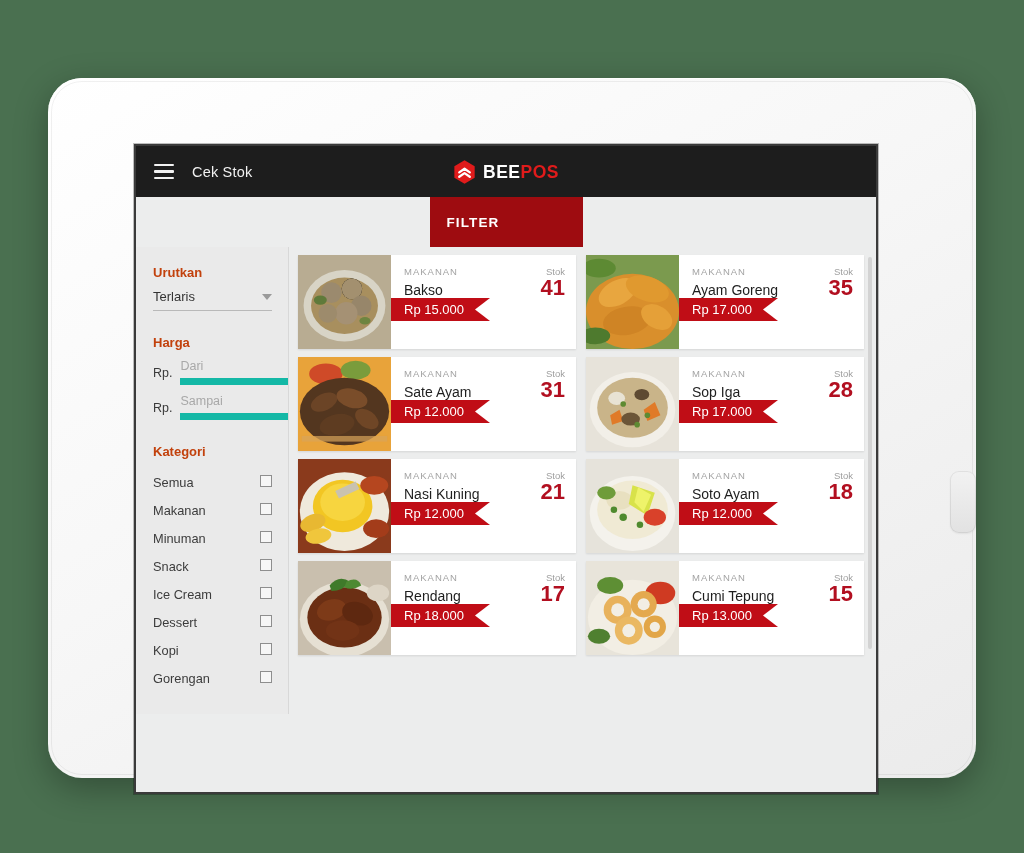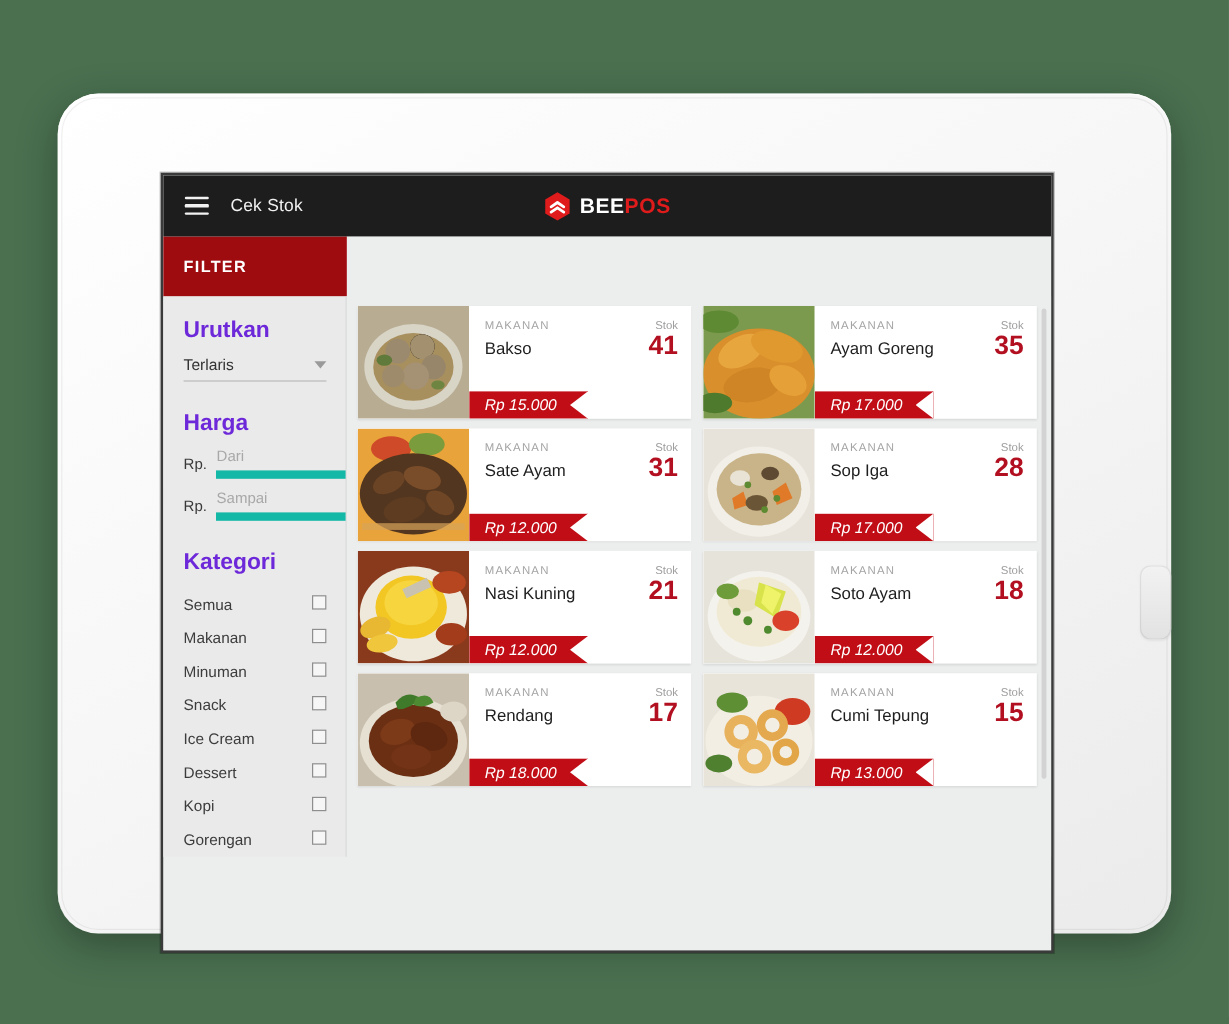--- a/index.html
+++ b/index.html
@@ -70,21 +70,21 @@
     display: flex; align-items: center; gap: 7px;
   }
   .brand-mark { width: 23px; height: 25px; display: block; }
   .brand-text {
     font-size: 17.5px; font-weight: bold; letter-spacing: .5px;
   }
   .brand-text .bee { color: #ffffff; }
   .brand-text .pos { color: #e01b1b; }
 
   
-  .strip { display: flex; height: 50px; }
+  .strip { display: flex; height: 50px; justify-content: center; }
   .filter-tab {
     width: 153px; background: #9e0c10;
     display: flex; align-items: center;
     padding-left: 17px;
   }
   .filter-tab span {
     color: #ffffff; font-size: 13.5px; font-weight: bold; letter-spacing: 1.1px;
   }
   .search-zone {
     flex: 1; background: #cc1212;
@@ -108,21 +108,21 @@
   .body-row { display: flex; height: 467px; }
 
   
   .sidebar {
     width: 153px; background: #eaeaea;
     padding: 18px 16px 0 17px;
     border-right: 1px solid #d8d8d8;
     overflow: hidden;
   }
   .side-head {
-    font-size: 19px; font-weight: bold; color: #6d28d9;
+    font-size: 13px; font-weight: bold; color: #c2410c;
     margin-bottom: 9px;
   }
   .side-head.spaced { margin-top: 24px; }
   .select-row {
     display: flex; align-items: center; justify-content: space-between;
     border-bottom: 1px solid #b9b9b9;
     padding-bottom: 6px;
   }
   .select-row .val { font-size: 13px; color: #333; }
   .caret {
@@ -176,28 +176,27 @@
     font-size: 9.5px; color: #a3a3a3; letter-spacing: 1px; display: block;
   }
   .p-name { font-size: 14px; color: #1e1e1e; margin-top: 5px; display: block; }
   .stok-wrap { text-align: right; }
   .stok-lbl { font-size: 9.5px; color: #9e9e9e; display: block; }
   .stok-num {
     font-size: 22px; font-weight: bold; color: #b20f20;
     display: block; line-height: 1.05; margin-top: -1px;
   }
   .ribbon {
-    position: absolute; left: 0; bottom: 0;
+    position: absolute; left: 0; bottom: 28px;
     height: 23px; min-width: 98px;
     background: #c00d16;
     display: flex; align-items: center;
     padding: 0 26px 0 13px;
     color: #ffffff; font-size: 13px;
     clip-path: polygon(0 0, 100% 0, 100% 100%, 0 100%, 0 100%);
-    font-style: italic;
     -webkit-clip-path: polygon(0 0, 100% 0, 100% 100%, 0 100%);
   }
   .ribbon::after {
     content: ""; position: absolute; right: 0; top: 0;
     width: 15px; height: 100%;
     background: #ffffff;
     clip-path: polygon(100% 0, 100% 100%, 0 50%);
     -webkit-clip-path: polygon(100% 0, 100% 100%, 0 50%);
   }
   .scrollbar {

